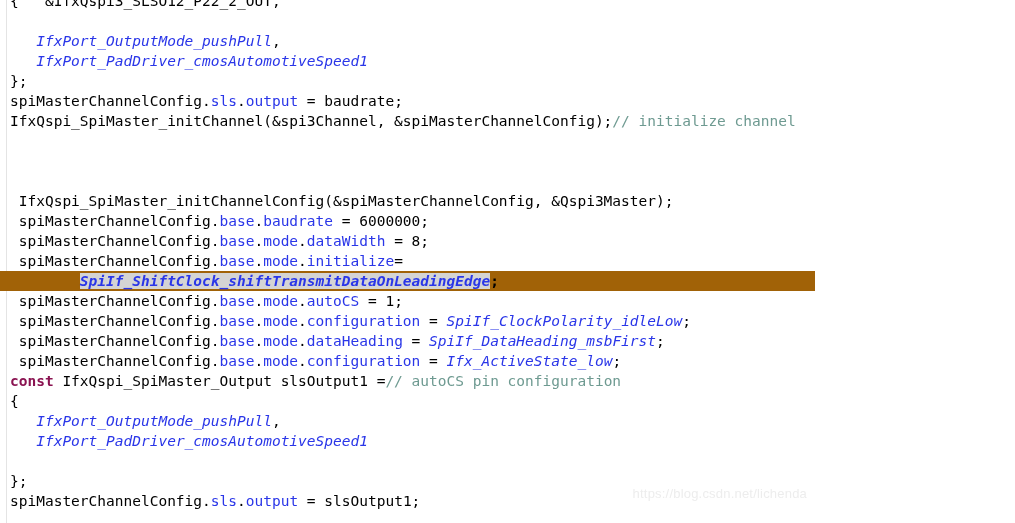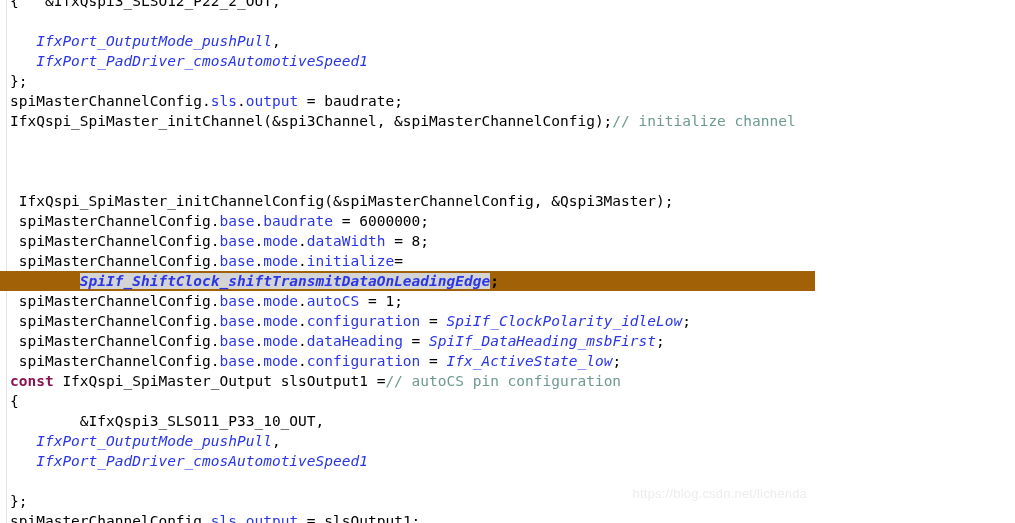--- a/index.html
+++ b/index.html
@@ -104,21 +104,20 @@
       <div class="code-line"><span class="tok-plain"> spiMasterChannelConfig.</span><span class="tok-member">base</span><span class="tok-plain">.</span><span class="tok-member">baudrate</span><span class="tok-plain"> = </span><span class="tok-number">6000000</span><span class="tok-plain">;</span></div>
       <div class="code-line"><span class="tok-plain"> spiMasterChannelConfig.</span><span class="tok-member">base</span><span class="tok-plain">.</span><span class="tok-member">mode</span><span class="tok-plain">.</span><span class="tok-member">dataWidth</span><span class="tok-plain"> = </span><span class="tok-number">8</span><span class="tok-plain">;</span></div>
       <div class="code-line"><span class="tok-plain"> spiMasterChannelConfig.</span><span class="tok-member">base</span><span class="tok-plain">.</span><span class="tok-member">mode</span><span class="tok-plain">.</span><span class="tok-member">initialize</span><span class="tok-plain">=</span></div>
       <div class="code-line current"><span class="tok-plain">        </span><span class="tok-enum tok-occurrence">SpiIf_ShiftClock_shiftTransmitDataOnLeadingEdge</span><span class="tok-plain">;</span></div>
       <div class="code-line"><span class="tok-plain"> spiMasterChannelConfig.</span><span class="tok-member">base</span><span class="tok-plain">.</span><span class="tok-member">mode</span><span class="tok-plain">.</span><span class="tok-member">autoCS</span><span class="tok-plain"> = </span><span class="tok-number">1</span><span class="tok-plain">;</span></div>
       <div class="code-line"><span class="tok-plain"> spiMasterChannelConfig.</span><span class="tok-member">base</span><span class="tok-plain">.</span><span class="tok-member">mode</span><span class="tok-plain">.</span><span class="tok-member">configuration</span><span class="tok-plain"> = </span><span class="tok-enum">SpiIf_ClockPolarity_idleLow</span><span class="tok-plain">;</span></div>
       <div class="code-line"><span class="tok-plain"> spiMasterChannelConfig.</span><span class="tok-member">base</span><span class="tok-plain">.</span><span class="tok-member">mode</span><span class="tok-plain">.</span><span class="tok-member">dataHeading</span><span class="tok-plain"> = </span><span class="tok-enum">SpiIf_DataHeading_msbFirst</span><span class="tok-plain">;</span></div>
       <div class="code-line"><span class="tok-plain"> spiMasterChannelConfig.</span><span class="tok-member">base</span><span class="tok-plain">.</span><span class="tok-member">mode</span><span class="tok-plain">.</span><span class="tok-member">configuration</span><span class="tok-plain"> = </span><span class="tok-enum">Ifx_ActiveState_low</span><span class="tok-plain">;</span></div>
       <div class="code-line"><span class="tok-keyword">const</span><span class="tok-plain"> IfxQspi_SpiMaster_Output slsOutput1 =</span><span class="tok-comment">// autoCS pin configuration</span></div>
       <div class="code-line"><span class="tok-plain">{</span></div>
-      <div class="code-line"><span class="tok-plain">        &amp;IfxQspi3_SLSO11_P33_10_OUT,</span></div>
       <div class="code-line"><span class="tok-plain">   </span><span class="tok-enum">IfxPort_OutputMode_pushPull</span><span class="tok-plain">,</span></div>
       <div class="code-line"><span class="tok-plain">   </span><span class="tok-enum">IfxPort_PadDriver_cmosAutomotiveSpeed1</span></div>
       <div class="code-line"><span class="tok-plain"></span></div>
       <div class="code-line"><span class="tok-plain">};</span></div>
       <div class="code-line"><span class="tok-plain">spiMasterChannelConfig.</span><span class="tok-member">sls</span><span class="tok-plain">.</span><span class="tok-member">output</span><span class="tok-plain"> = slsOutput1;</span></div>
     </div>
 
   <div id="watermark">https://blog.csdn.net/lichenda</div>
 
 </div>

